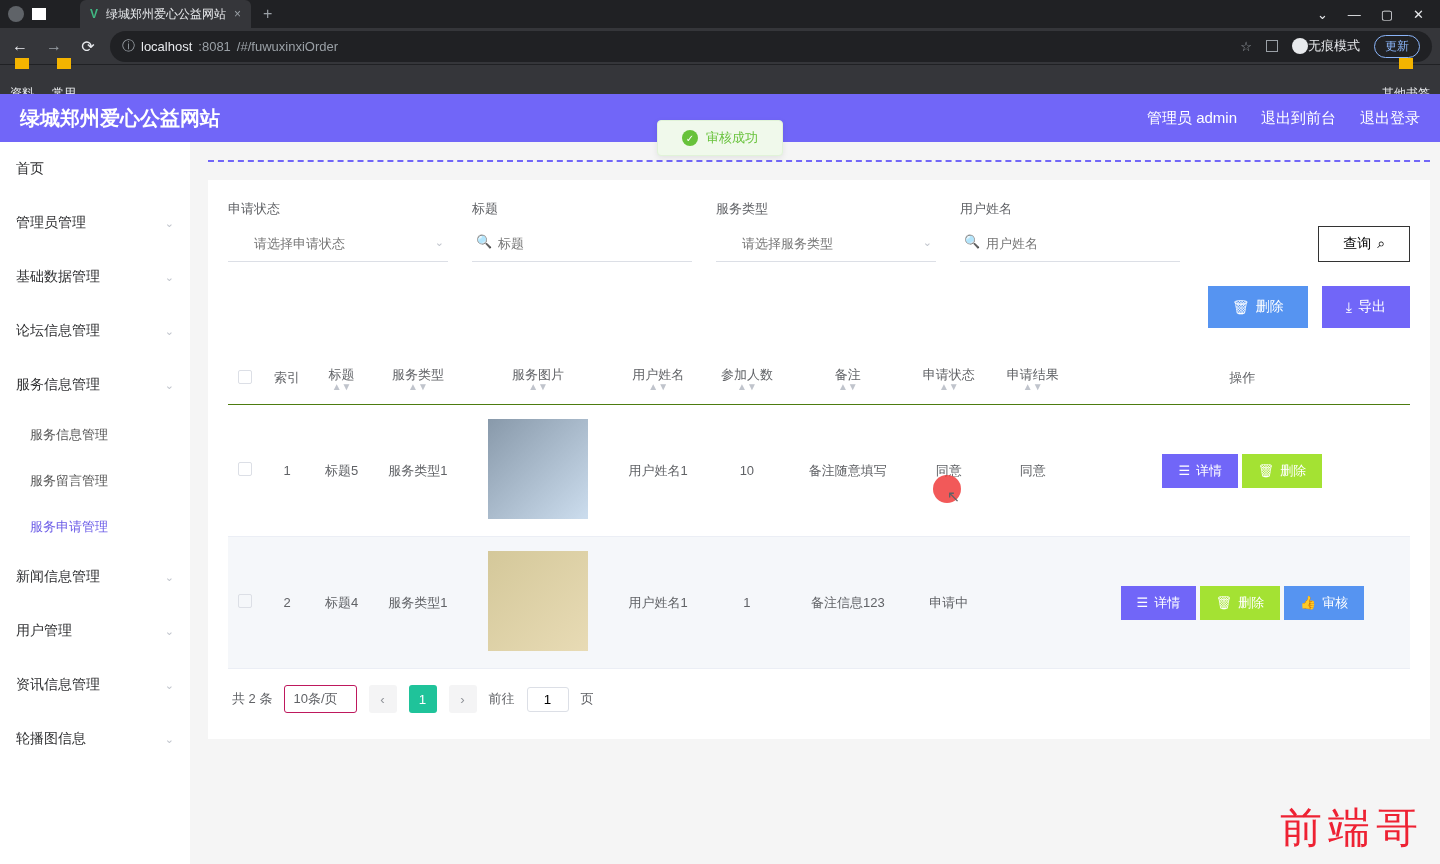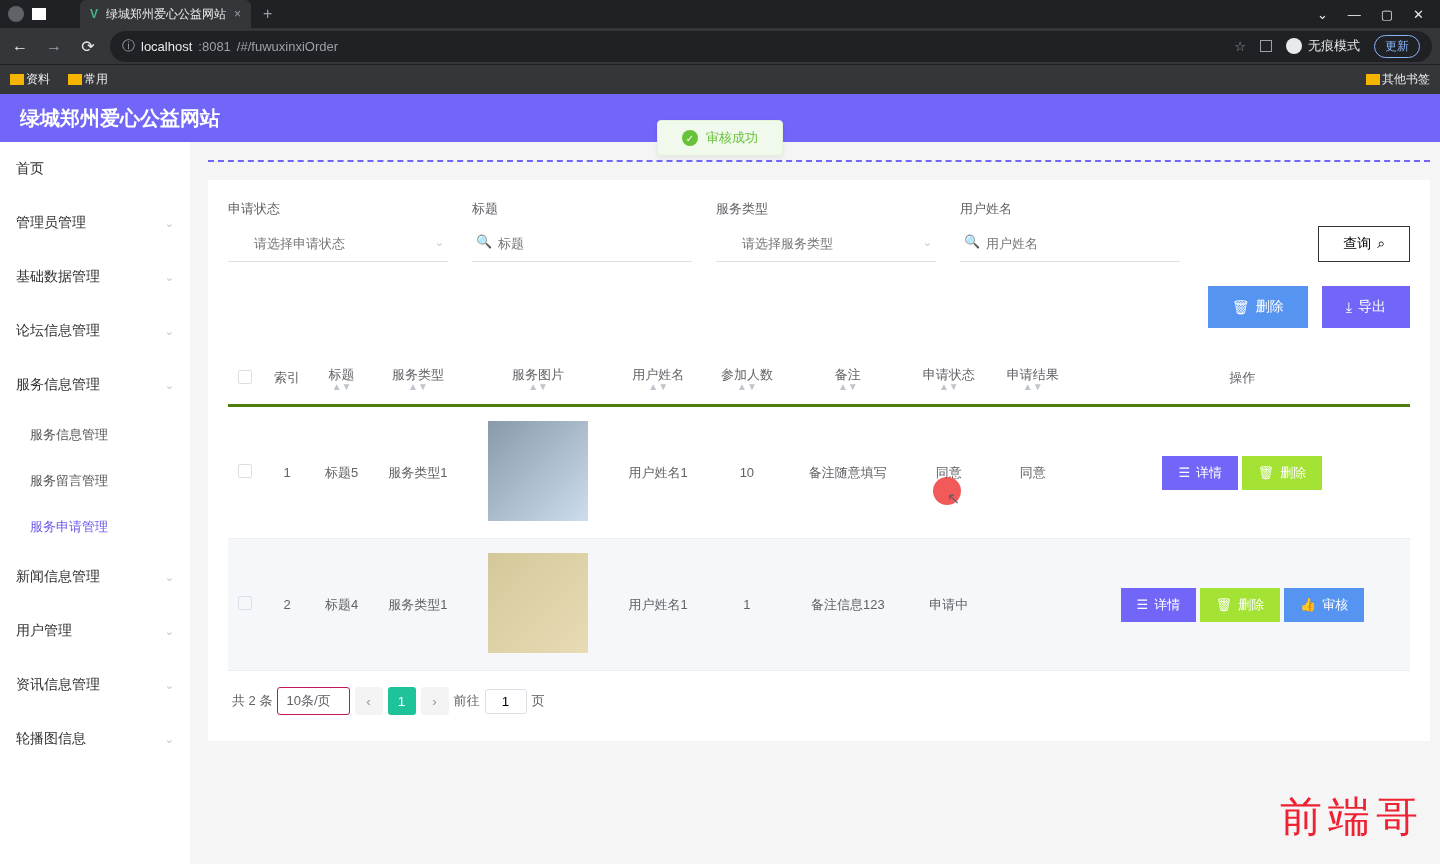--- a/index.html
+++ b/index.html
@@ -15,25 +15,25 @@
 .tab-close { color: #9aa0a6; cursor: pointer; }
 .tab-new { color: #9aa0a6; padding: 0 12px; font-size: 16px; }
 .window-ctrl { margin-left: auto; display: flex; gap: 20px; padding: 0 16px; color: #e8eaed; font-size: 13px; }
 
 .addr-bar { display: flex; align-items: center; height: 36px; padding: 0 8px; gap: 10px; background: #35363a; }
 .nav-btn { color: #9aa0a6; font-size: 16px; width: 24px; text-align: center; }
 .nav-btn.active { color: #e8eaed; }
 .url-box { flex: 1; display: flex; align-items: center; background: #202124; border-radius: 18px; padding: 4px 12px; font-size: 13px; color: #9aa0a6; gap: 6px; }
 .url-box .host { color: #e8eaed; }
 .url-right { margin-left: auto; display: flex; gap: 14px; align-items: center; }
-.incog-badge { display:flex; align-items:center; gap:6px; color:#e8eaed; }
+.incog-badge { display:flex; align-items:center; color:#e8eaed; }
 .update-btn { border: 1px solid #8ab4f8; color: #8ab4f8; border-radius: 14px; padding: 2px 10px; font-size: 12px; }
 
 .bookmark-bar { display: flex; align-items: center; height: 30px; padding: 0 10px; gap: 18px; font-size: 12px; color: #e8eaed; background:#35363a; border-top:1px solid #202124;}
-.bookmark-bar .bm { display: flex; gap: 2px; align-items: center; }
+.bookmark-bar .bm { display: flex; gap: 16px; align-items: center; flex-direction: column; }
 .bm-folder { width: 14px; height: 11px; background: #f4b400; display: inline-block; }
 .bm-right { margin-left: auto; }
 
 
 .app-header { background: #7166f8; color: #fff; height: 48px; display: flex; align-items: center; padding: 0 20px; position:relative; }
 .app-title { font-size: 20px; font-weight: bold; }
 .app-header-right { margin-left: auto; display: flex; gap: 24px; font-size: 15px; }
 
 
 .toast { position: absolute; left: 50%; transform: translateX(-50%); top: 26px; background: #f0f9eb; border:1px solid #e1f3d8; color:#67c23a; padding: 8px 24px; border-radius: 4px; font-size: 13px; display:flex; align-items:center; gap:8px; box-shadow:0 2px 6px rgba(0,0,0,.08); z-index:10;}
@@ -65,38 +65,38 @@
 .query-btn { border: 1px solid #333; background: #fff; padding: 8px 24px; font-size: 14px; cursor:pointer; display:flex; gap:6px; margin-left:auto;}
 
 .action-row { display: flex; justify-content: flex-end; gap: 14px; margin: 24px 0; }
 .btn { border:none; padding: 12px 24px; color:#fff; font-size:14px; cursor:pointer; display:inline-flex; gap:6px; align-items:center;}
 .btn-blue { background: #5694f1; }
 .btn-purple { background: #7166f8; }
 .btn-green { background: #a4e233; }
 .btn-sm { padding: 8px 16px; font-size: 13px; }
 
 .table { width: 100%; border-collapse: collapse; }
-.table th { font-size: 13px; color: #606266; font-weight: normal; padding: 14px 6px; text-align:center; border-bottom:3px solid #4d7c0f;}
+.table th { font-size: 13px; color: #606266; font-weight: normal; padding: 14px 6px; text-align:center; border-bottom:1px solid #4d7c0f;}
 .table td { font-size: 13px; color: #606266; padding: 14px 6px; text-align:center; border-bottom:1px solid #ebeef5;}
 .table tr.hover { background:#f5f7fa; }
 .sort-caret { color:#c0c4cc; display:block; font-size:10px; line-height:6px;}
 .checkbox { width:14px; height:14px; border:1px solid #dcdfe6; display:inline-block; border-radius:2px;}
 .img-thumb { width:100px; height:100px; background: linear-gradient(135deg,#8899aa,#ccddee); display:inline-block;}
 .img-thumb.b { background: linear-gradient(135deg,#d4c89a,#e8dbb5);}
 
 .click-dot { position:absolute; width:28px; height:28px; background:rgba(240,60,60,.85); border-radius:50%; }
 .cursor { position:absolute; font-size:16px; }
 
-.pager { display:flex; align-items:center; gap:5px; padding:16px 4px; font-size:13px; color:#606266;}
+.pager { display:flex; align-items:center; gap:12px; padding:16px 4px; font-size:13px; color:#606266;}
 .pager-select { border:1px solid #be185d; padding:4px 18px 4px 8px; border-radius:3px;}
 .pager-btn { width:28px; height:28px; border:none; background:#f4f4f5; color:#909399; border-radius:3px;}
 .pager-btn.active { background:#1fc39a; color:#fff;}
 .pager-input { width:42px; border:1px solid #dcdfe6; padding:4px; text-align:center; border-radius:3px;}
 
-.watermark { position:fixed; right:16px; bottom:19px; font-size:42px; color:#e23; font-family: "KaiTi", serif; letter-spacing:6px;}
+.watermark { position:fixed; right:16px; bottom:8px; font-size:42px; color:#e23; font-family: "KaiTi", serif; letter-spacing:6px;}
 </style>
 </head>
 <body>
 
 <div class="browser-chrome">
   <div class="tab-bar">
     <div class="tab-spacer">
         <span></span>
         <span style="border-radius:0;background:#fff;width:14px;height:12px"></span>
       </div>
@@ -144,20 +144,25 @@
       </div>
     <div class="bm bm-right">
         <span class="bm-folder"></span>
         <span>其他书签</span>
       </div>
   </div>
 </div>
 
 <div class="app-header">
   <div class="app-title">绿城郑州爱心公益网站</div>
+  <div class="app-header-right">
+    <span>管理员 admin</span>
+    <span>退出到前台</span>
+    <span>退出登录</span>
+  </div>
   <div class="toast">
     <span class="toast-icon">✓</span>
     <span>审核成功</span>
   </div>
 </div>
 
 <div class="main-layout">
 
   <div class="sidebar">
     <div class="sidebar-item">

